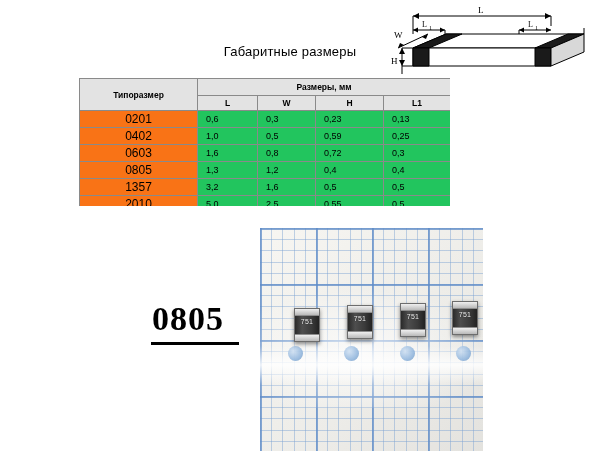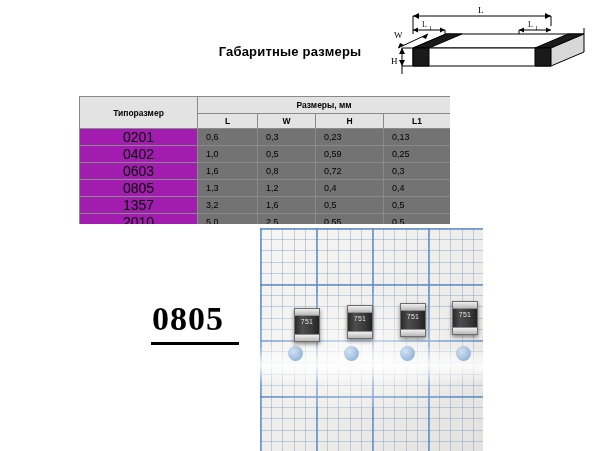--- a/index.html
+++ b/index.html
@@ -17,39 +17,39 @@
   }
 
   
   .title {
     position: absolute;
     left: 200px;
     top: 44px;
     width: 180px;
     text-align: center;
     font-size: 13px;
-    font-weight: bold;
+    font-weight: normal;
     letter-spacing: 0.2px;
   }
 
   
   .drawing {
     position: absolute;
     left: 388px;
     top: 4px;
     width: 206px;
     height: 90px;
   }
   .drawing svg { display: block; }
 
   
   .table-wrap {
     position: absolute;
     left: 79px;
-    top: 96px;
+    top: 78px;
     width: 371px;
     height: 128px;
     overflow: hidden;
   }
   table.dims {
     border-collapse: collapse;
     width: 371px;
     font-size: 8.5px;
     table-layout: fixed;
   }
@@ -65,25 +65,25 @@
   table.dims thead th {
     background: #e3e3e3;
     font-weight: bold;
     font-size: 8.5px;
   }
   table.dims thead th.sub {
     height: 14px;
     line-height: 14px;
   }
   table.dims tbody td {
-    background: #737373;
+    background: #22c55e;
   }
   table.dims tbody tr td.name {
-    background: #a21caf;
-    font-size: 14px;
+    background: #f97316;
+    font-size: 12px;
   }
   table.dims tbody td.val {
     text-align: left;
     padding-left: 8px;
     font-size: 9px;
   }
   col.c-name { width: 118px; }
   col.c-l    { width: 60px; }
   col.c-w    { width: 58px; }
   col.c-h    { width: 68px; }

